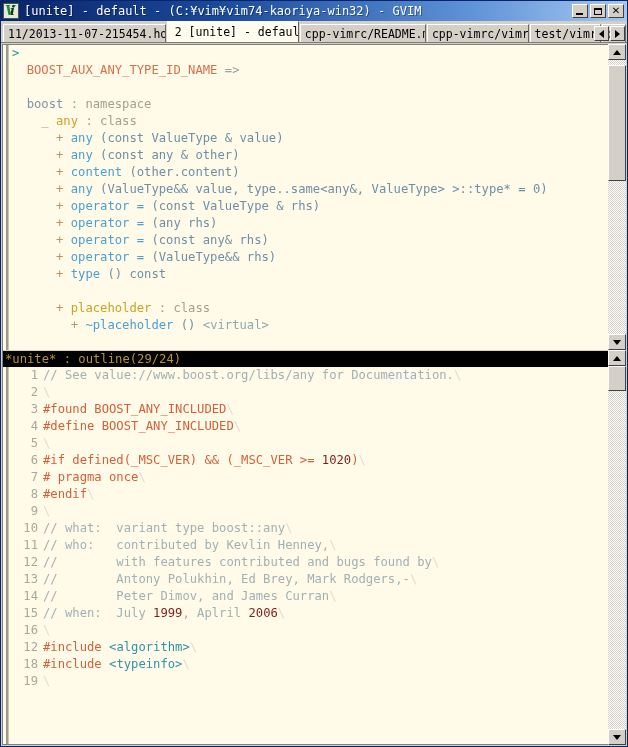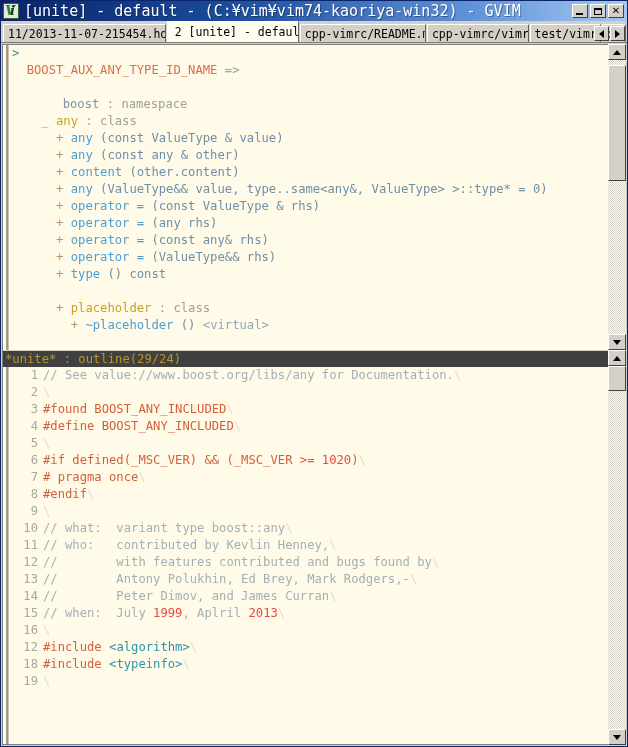--- a/index.html
+++ b/index.html
@@ -56,21 +56,21 @@
     font-family: "DejaVu Serif", "Liberation Serif", serif;
     font-size: 13px;
     font-weight: bold;
     font-style: italic;
     color: #103a10;
     line-height: 14px;
   }
   .title-text {
     color: #ffffff;
     font-family: "DejaVu Sans Mono", "Liberation Mono", monospace;
-    font-size: 15px;
+    font-size: 12px;
     margin-left: 5px;
     white-space: nowrap;
     flex: 1 1 auto;
     overflow: hidden;
     text-shadow: 1px 1px 0 rgba(0,0,0,0.35);
   }
   .winbtns { display: flex; gap: 2px; margin-right: 2px; }
   .winbtn {
     width: 16px; height: 14px;
     background: #d4d0c8;
@@ -249,48 +249,48 @@
     box-sizing: border-box;
     display: block;
   }
   .line.cursorline { background: #f2efd9; }
 
   
   .c-prompt   { color: #2e93a8; }
   .c-curblk   { background: #bdbaa6; color: #fffbe8; }
   .c-macro    { color: #d8704a; }
   .c-arrow    { color: #9aa09a; }
-  .c-ns       { color: #7f93a8; margin-left: 36px; }
+  .c-ns       { color: #7f93a8; }
   .c-kw       { color: #a0a093; }
   .c-name     { color: #c9a227; }
   .c-plus     { color: #b8936a; }
   .c-fn       { color: #4a9fd4; }
   .c-paren    { color: #6f8fa8; }
   .c-dim      { color: #a8a89a; }
   .c-virtual  { color: #8fa8b8; }
 
   .statusline {
     height: 17px;
     line-height: 17px;
-    background: #404040;
+    background: #000000;
     color: #b5962f;
     font-family: "DejaVu Sans Mono", "Liberation Mono", monospace;
     font-size: 12.2px;
     white-space: pre;
     padding-left: 2px;
     box-sizing: border-box;
     border-top: 1px solid #d8d4bc;
     flex: 0 0 17px;
   }
 
   
   .s-lnum    { color: #a9a99b; }
   .s-comment { color: #a2b0b6; }
   .s-pre     { color: #d4603a; }
-  .s-num     { color: #ef4444; }
+  .s-num     { color: #7f1d1d; }
   .s-inc     { color: #2e93a8; }
   .s-eol     { color: #e2ded0; }
 
   .lnum-col {
     display: inline-block;
     width: 26px;
     text-align: right;
     margin-right: 5px;
   }
 </style>
@@ -374,21 +374,21 @@
             <div class="line"><span class="lnum-col s-lnum">5</span><span class="s-eol">\</span></div>
             <div class="line"><span class="lnum-col s-lnum">6</span><span class="s-pre">#if defined(_MSC_VER) &amp;&amp; (_MSC_VER &gt;= </span><span class="s-num">1020</span><span class="s-pre">)</span><span class="s-eol">\</span></div>
             <div class="line"><span class="lnum-col s-lnum">7</span><span class="s-pre"># pragma once</span><span class="s-eol">\</span></div>
             <div class="line"><span class="lnum-col s-lnum">8</span><span class="s-pre">#endif</span><span class="s-eol">\</span></div>
             <div class="line"><span class="lnum-col s-lnum">9</span><span class="s-eol">\</span></div>
             <div class="line"><span class="lnum-col s-lnum">10</span><span class="s-comment">// what:  variant type boost::any</span><span class="s-eol">\</span></div>
             <div class="line"><span class="lnum-col s-lnum">11</span><span class="s-comment">// who:   contributed by Kevlin Henney,</span><span class="s-eol">\</span></div>
             <div class="line"><span class="lnum-col s-lnum">12</span><span class="s-comment">//        with features contributed and bugs found by</span><span class="s-eol">\</span></div>
             <div class="line"><span class="lnum-col s-lnum">13</span><span class="s-comment">//        Antony Polukhin, Ed Brey, Mark Rodgers,-</span><span class="s-eol">\</span></div>
             <div class="line"><span class="lnum-col s-lnum">14</span><span class="s-comment">//        Peter Dimov, and James Curran</span><span class="s-eol">\</span></div>
-            <div class="line"><span class="lnum-col s-lnum">15</span><span class="s-comment">// when:  July </span><span class="s-num">1999</span><span class="s-comment">, Aplril </span><span class="s-num">2013</span><span class="s-eol">\</span></div>
+            <div class="line"><span class="lnum-col s-lnum">15</span><span class="s-comment">// when:  July </span><span class="s-num">1999</span><span class="s-comment">, Aplril </span><span class="s-num">2006</span><span class="s-eol">\</span></div>
             <div class="line"><span class="lnum-col s-lnum">16</span><span class="s-eol">\</span></div>
             <div class="line"><span class="lnum-col s-lnum">12</span><span class="s-pre">#include </span><span class="s-inc">&lt;algorithm&gt;</span><span class="s-eol">\</span></div>
             <div class="line"><span class="lnum-col s-lnum">18</span><span class="s-pre">#include </span><span class="s-inc">&lt;typeinfo&gt;</span><span class="s-eol">\</span></div>
             <div class="line"><span class="lnum-col s-lnum">19</span><span class="s-eol">\</span></div>
           </div>
       </div>
 
     </div>
 
     <div class="scrollcol">

